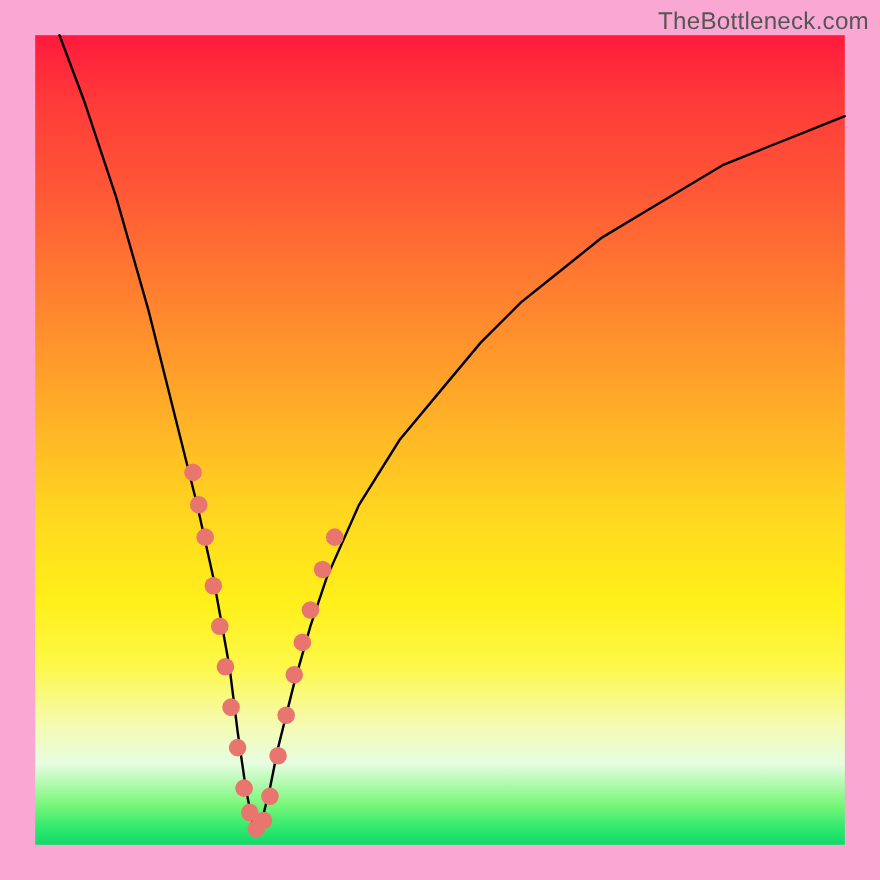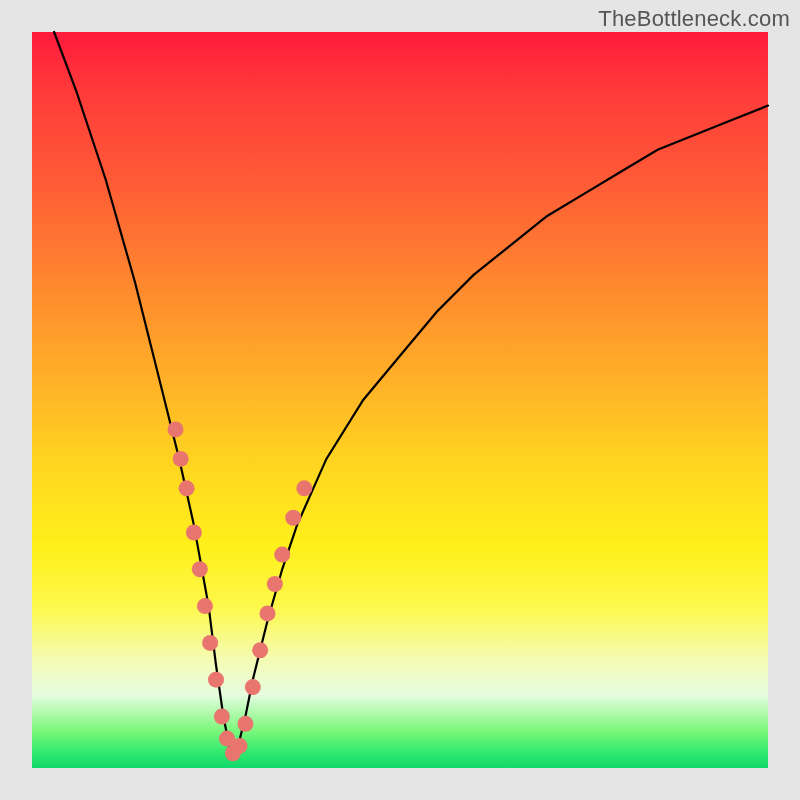--- a/index.html
+++ b/index.html
@@ -10,21 +10,21 @@
     overflow: hidden;
     background: #000;
     font-family: Arial, Helvetica, sans-serif;
   }
   .frame {
     position: absolute;
     left: 0;
     top: 0;
     width: 800px;
     height: 800px;
-    background: #e5e5e5;
+    background: #f9a8d4;
   }
   .plot {
     position: absolute;
     left: 32px;
     top: 32px;
     width: 736px;
     height: 736px;
     
     background: linear-gradient(
       to bottom,

